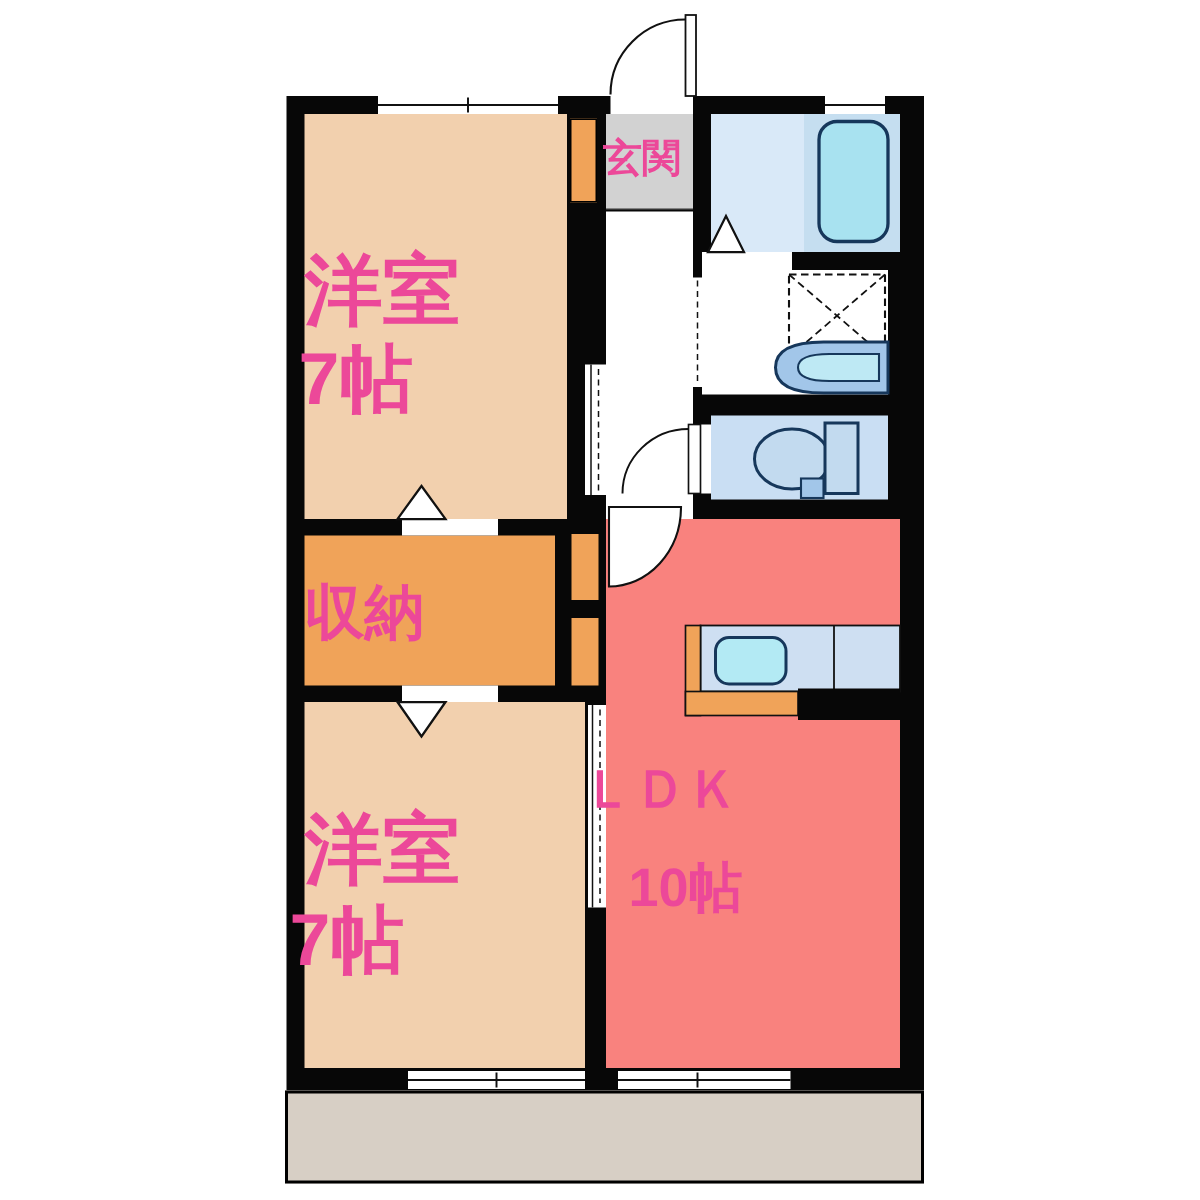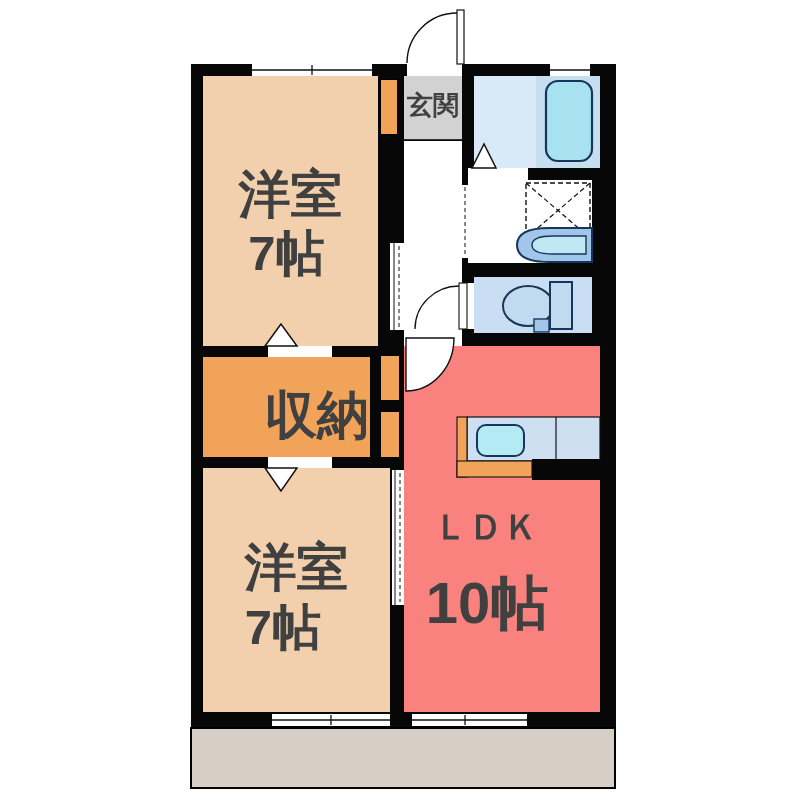--- a/index.html
+++ b/index.html
@@ -1,19 +1,19 @@
 <!DOCTYPE html>
 <html><head>
 <meta charset="utf-8">
 <style>
   html,body{margin:0;padding:0;background:#ffffff;}
   #canvas{position:relative;width:800px;height:800px;background:#ffffff;overflow:hidden;
           font-family:"Liberation Sans","DejaVu Sans",sans-serif;}
   .abs{position:absolute;box-sizing:border-box;}
-  .room-label{position:absolute;box-sizing:border-box;text-align:center;color:#404040;
+  .room-label{position:absolute;box-sizing:border-box;text-align:left;color:#ec4899;
               font-weight:900;line-height:1.05;white-space:nowrap;}
   #walls{left:191px;top:64px;width:425px;height:663px;background:#070707;}
   #svg-overlay{position:absolute;left:0;top:0;width:800px;height:800px;pointer-events:none;}
 </style>
 </head>
 <body>
 
 <div id="canvas">
 
   <div id="walls" class="abs"></div>
@@ -115,21 +115,21 @@
       <rect x="477" y="425" width="47" height="31" rx="9" fill="#B3EAF4" stroke="#16375B" stroke-width="2"></rect>
       <rect x="532" y="459" width="68" height="21" fill="#070707"></rect>
     </g>
   </svg>
 
   <div class="room-label" style="left:203px;top:167px;width:175px;font-size:52px;">洋室</div>
   <div class="room-label" style="left:199px;top:228px;width:175px;font-size:49px;">7帖</div>
 
   <div class="room-label" style="left:402px;top:92px;width:62px;font-size:26px;">玄関</div>
 
-  <div class="room-label" style="left:203px;top:388px;width:140px;font-size:52px;margin-left:44px;">収納</div>
+  <div class="room-label" style="left:203px;top:388px;width:140px;font-size:40px;">収納</div>
 
   <div class="room-label" style="left:203px;top:540px;width:187px;font-size:52px;">洋室</div>
   <div class="room-label" style="left:193px;top:602px;width:180px;font-size:49px;">7帖</div>
 
   <div class="room-label" style="left:388px;top:509px;width:196px;font-size:35px;">ＬＤＫ</div>
-  <div class="room-label" style="left:398px;top:573px;width:178px;font-size:58px;">10帖</div>
+  <div class="room-label" style="left:419px;top:573px;width:178px;font-size:36px;">10帖</div>
 
 </div>
 
 </body></html>

